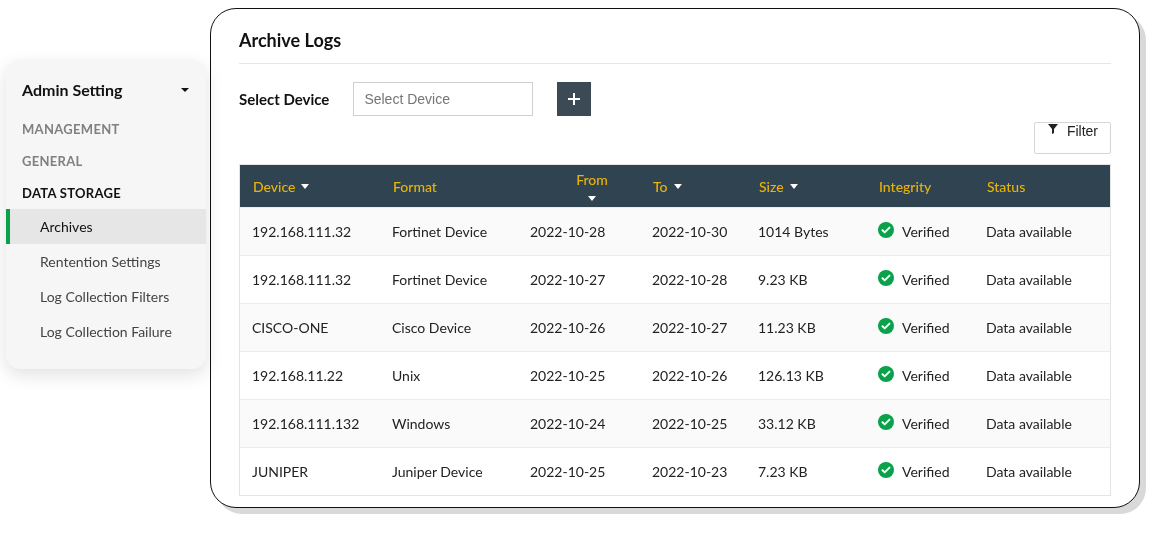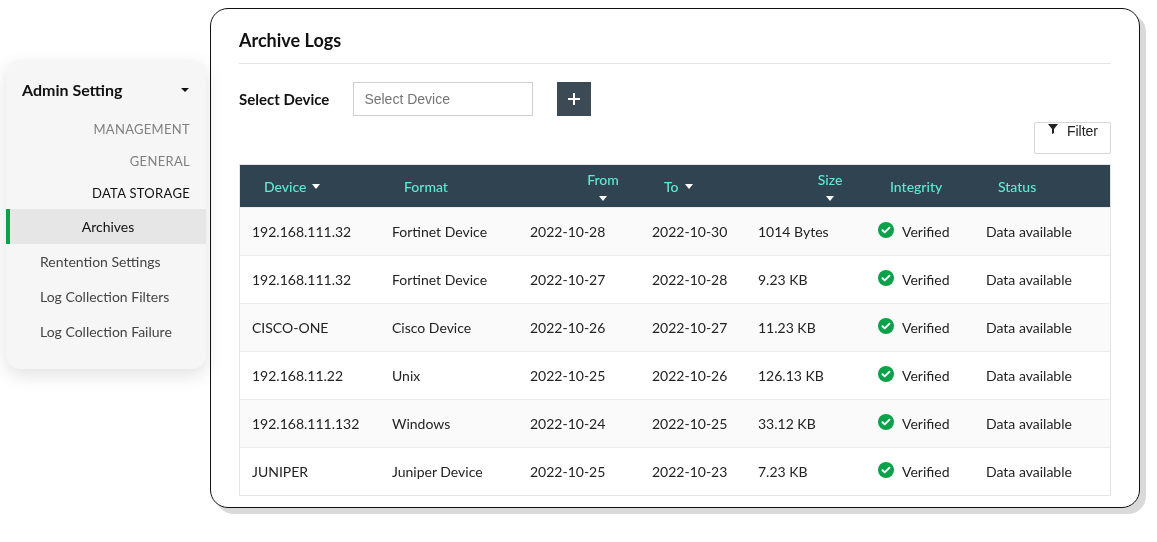--- a/index.html
+++ b/index.html
@@ -30,54 +30,52 @@
     display: flex;
     align-items: center;
     justify-content: space-between;
     padding: 6px 16px 14px 16px;
     font-weight: 700;
     font-size: 16px;
     color: #111;
   }
   .sidebar-section {
     padding: 8px 16px;
-    font-weight: 400;
+    font-weight: 700;
     font-size: 13px;
     color: #808080;
     letter-spacing: 0.3px;
-    text-align: right;
   }
   .sidebar-section.active {
     color: #111;
   }
   .sidebar-subitems { }
   .sidebar-item {
     padding: 9px 16px 9px 34px;
     font-size: 14px;
     color: #444;
     cursor: pointer;
   }
   .sidebar-item.active {
     background: #e6e6e6;
     border-left: 4px solid #0aa14b;
-    padding-left: 16px;
-    color: #111;
-    text-align: center;
+    padding-left: 30px;
+    color: #111;
   }
 
   
   .main-card {
     position: absolute;
     left: 210px;
     top: 8px;
     width: 930px;
     height: 500px;
     background: #fff;
     border: 1px solid #111;
-    border-radius: 18px;
+    border-radius: 26px;
     box-shadow: 6px 6px 0 rgba(0,0,0,0.15);
     overflow: hidden;
   }
   .card-inner {
     padding: 20px 28px 0 28px;
   }
   .page-title {
     font-weight: 700;
     font-size: 18px;
     color: #111;
@@ -135,38 +133,38 @@
 
   
   .table {
     margin-top: 10px;
     width: 100%;
     border: 1px solid #e4e4e4;
     font-size: 14px;
   }
   .thead {
     background: #2f4350;
-    color: #5eead4;
-    display: flex;
-    padding: 0 24px;
+    color: #eab308;
+    display: flex;
+    padding: 0 13px;
     height: 42px;
     align-items: center;
   }
   .th {
     display: flex;
     align-items: center;
     gap: 6px;
     cursor: pointer;
     font-weight: 500;
   }
   .col-device   { width: 140px; }
   .col-format   { width: 138px; }
   .col-from     { width: 122px; flex-direction: column; }
   .col-to       { width: 106px; }
-  .col-size     { width: 120px; flex-direction: column; }
+  .col-size     { width: 120px; }
   .col-integrity{ width: 108px; }
   .col-status   { flex: 1; }
 
   .tbody { }
   .tr {
     display: flex;
     align-items: center;
     padding: 0 12px;
     height: 48px;
     border-top: 1px solid #ececec;

